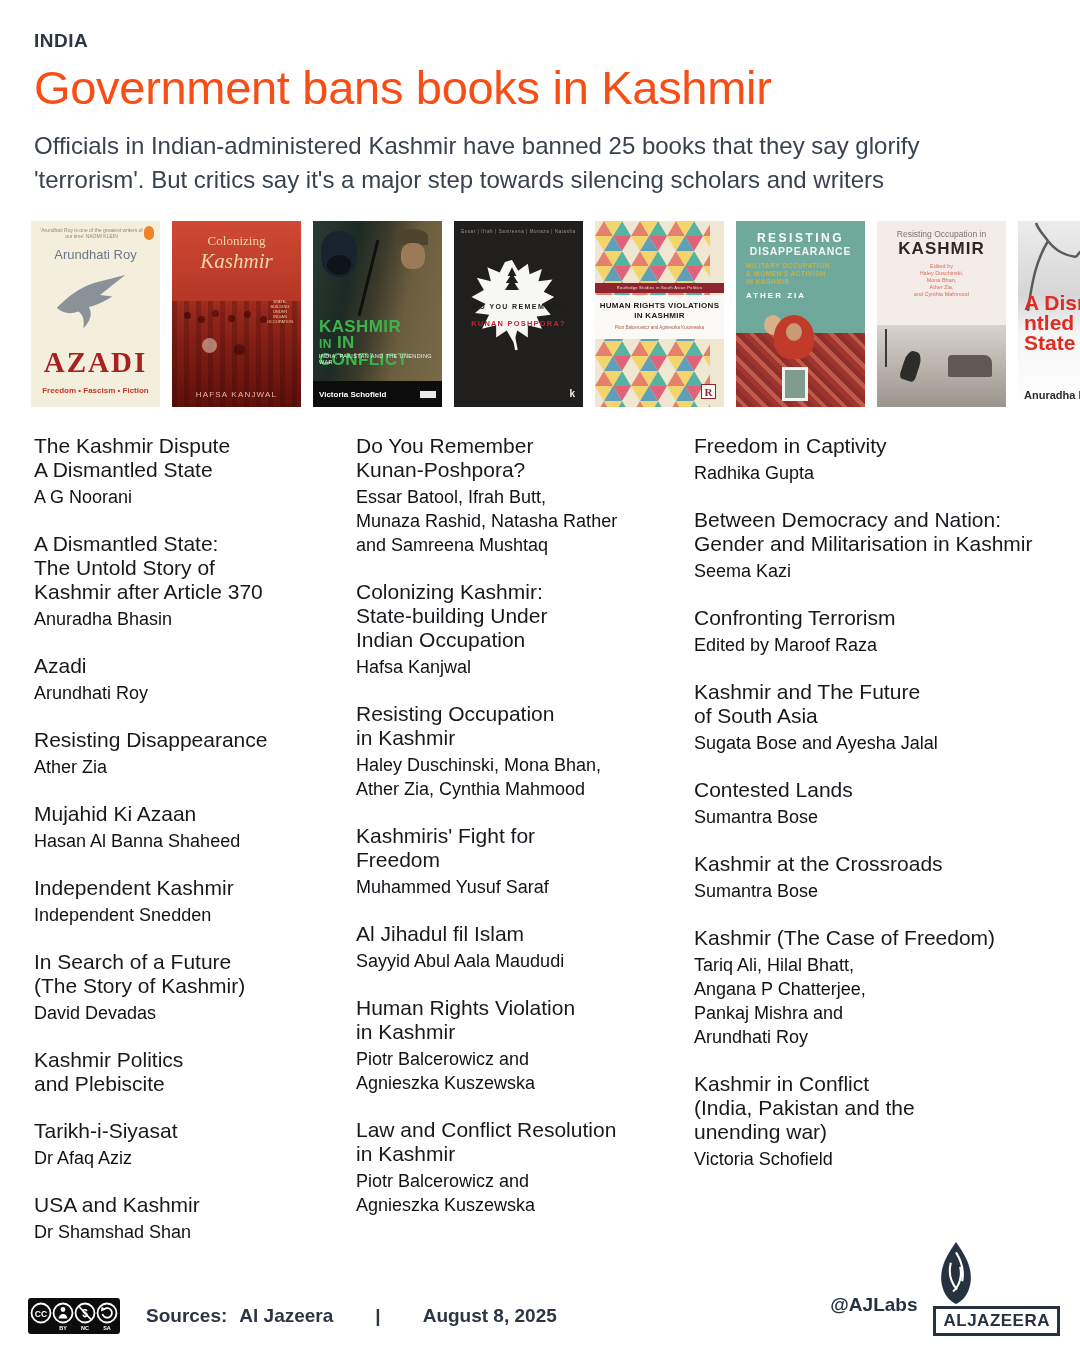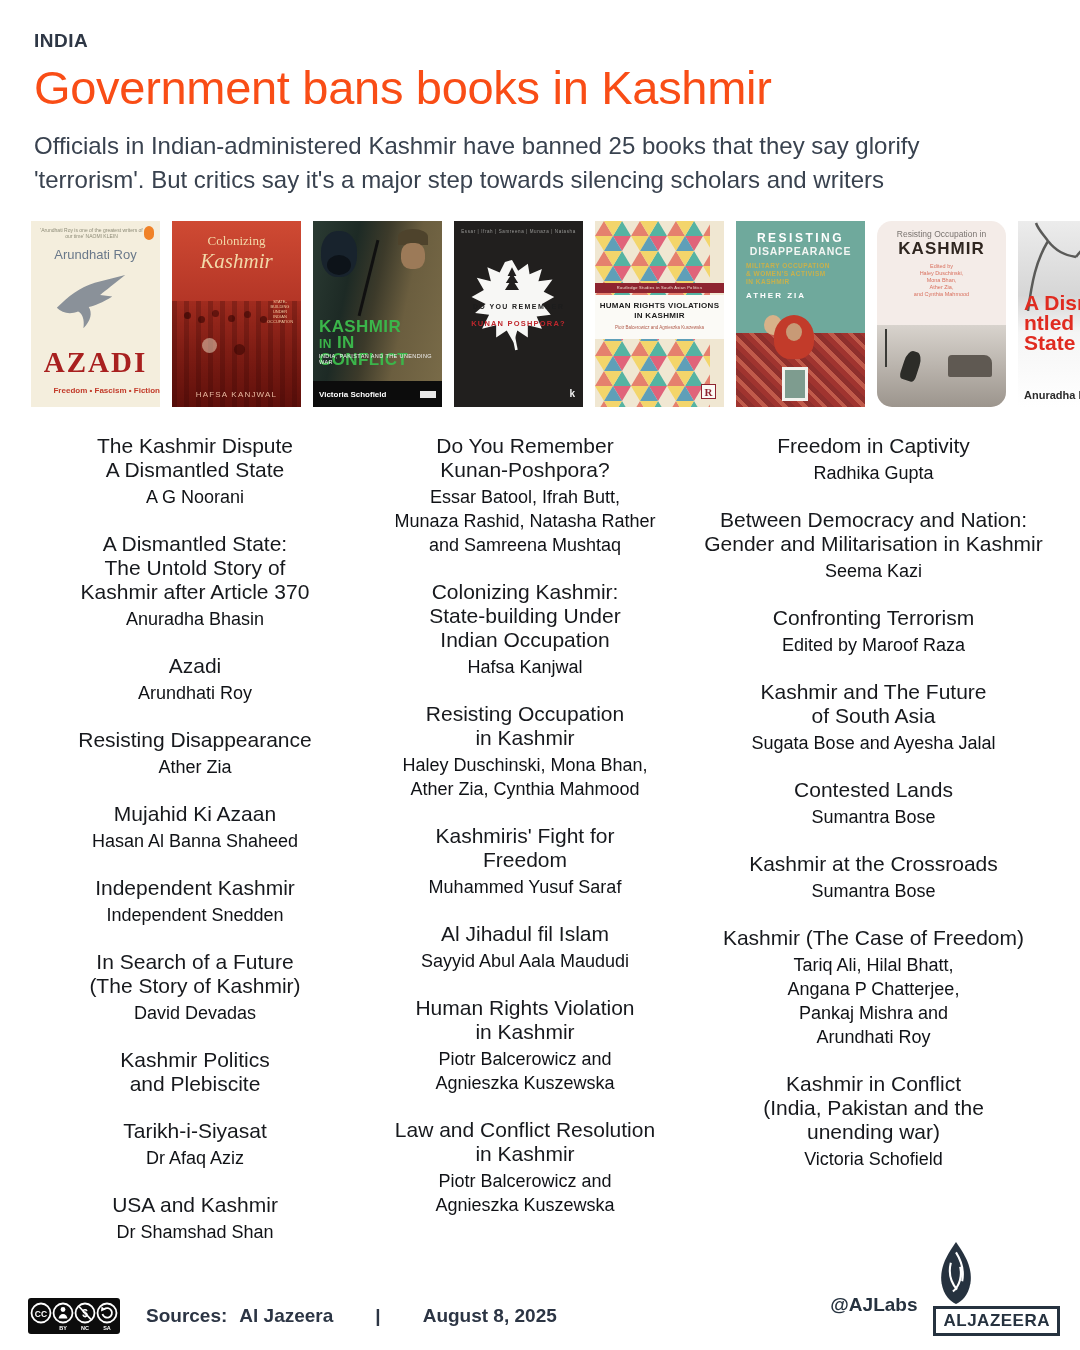--- a/index.html
+++ b/index.html
@@ -16,21 +16,21 @@
   .covers { display:flex; gap:12px; padding:0 24px; margin-top:24px; }
   .cover { position:relative; width:129px; height:186px; flex:0 0 auto; overflow:hidden; background:#ddd; }
 
   
   .c1 { background:#f4eedd; }
   .c1-quote { padding:6px 16px 0 8px; font-size:5px; line-height:6px; color:#8d8b77; text-align:center; }
   .c1-penguin { position:absolute; top:5px; right:6px; width:10px; height:14px; border-radius:50%/40%; background:#f08228; }
   .c1-author { margin-top:8px; text-align:center; font-size:13px; color:#69788a; }
   .c1-bird { position:absolute; top:52px; left:22px; }
   .c1-title { position:absolute; bottom:28px; width:100%; text-align:center; font-family:"Liberation Serif", serif; font-size:29px; font-weight:700; letter-spacing:2px; color:#a8201f; }
-  .c1-tag { position:absolute; bottom:12px; width:100%; text-align:right; font-size:8px; font-weight:700; color:#c23a29; }
+  .c1-tag { position:absolute; bottom:12px; width:100%; text-align:center; font-size:8px; font-weight:700; color:#c23a29; }
 
   
   .c2 { background:linear-gradient(#cf4a33 0%, #b33526 45%, #8e2118 100%); }
   .c2-t1 { margin-top:12px; text-align:center; font-family:"Liberation Serif", serif; font-size:13px; color:#f2d9a8; }
   .c2-t2 { text-align:center; font-family:"Liberation Serif", serif; font-style:italic; font-size:21px; color:#f2d9a8; }
   .c2-crowd { position:absolute; bottom:0; width:100%; height:57%;
     background:linear-gradient(rgba(90,8,4,.15), rgba(60,4,2,.55)),
       repeating-linear-gradient(90deg, rgba(40,0,0,.28) 0 5px, rgba(120,20,10,.12) 5px 12px); }
   .c2-heads { position:absolute; bottom:88px; left:12px; width:7px; height:7px; border-radius:50%; background:rgba(45,2,0,.6);
     box-shadow:14px 4px 0 rgba(45,2,0,.55), 28px -2px 0 rgba(45,2,0,.5), 44px 3px 0 rgba(45,2,0,.55), 60px -1px 0 rgba(45,2,0,.5), 76px 4px 0 rgba(45,2,0,.55), 22px 30px 0 4px rgba(240,225,200,.5), 52px 34px 0 2px rgba(45,2,0,.5); }
@@ -76,39 +76,39 @@
   .c6-author { margin-top:5px; margin-left:10px; font-size:8px; font-weight:800; letter-spacing:2px; color:#ffffff; }
   .c6-carpet { position:absolute; bottom:0; width:100%; height:40%;
     background:repeating-linear-gradient(45deg,#a0342f 0 5px,#c05a4a 5px 9px,#8e2f2c 9px 14px); }
   .c6-scarf { position:absolute; bottom:48px; left:38px; width:40px; height:44px; border-radius:50% 50% 40% 40%; background:#c23b2a; }
   .c6-face { position:absolute; bottom:66px; left:50px; width:16px; height:18px; border-radius:50%; background:#c89a76; }
   .c6-child { position:absolute; bottom:72px; left:28px; width:18px; height:20px; border-radius:50%; background:#d8b289; }
   .c6-photo { position:absolute; bottom:6px; left:46px; width:26px; height:34px; background:#f2f2ee; }
   .c6-photo::after { content:""; position:absolute; inset:3px; background:#7e9c8f; }
 
   
-  .c7 { background:#f4ece8;border-radius:15px; }
+  .c7 { background:#f4ece8; }
   .c7-t1 { margin-top:8px; text-align:center; font-size:8.5px; color:#7a7470; }
   .c7-t2 { text-align:center; font-size:17px; font-weight:800; letter-spacing:1px; color:#2f2620; }
   .c7-ed { margin-top:4px; text-align:center; font-size:5.5px; line-height:7px; color:#d9705e; white-space:pre-line; }
   .c7-photo { position:absolute; bottom:0; width:100%; height:44%; background:linear-gradient(#d8d3cd,#9c958d); }
   .c7-fig { position:absolute; bottom:26px; left:26px; width:16px; height:30px; border-radius:40% 40% 20% 20%; background:#2c2c28; transform:rotate(18deg); }
   .c7-veh { position:absolute; bottom:30px; right:14px; width:44px; height:22px; border-radius:4px 8px 2px 2px; background:#5f5952; }
   .c7-lamp { position:absolute; bottom:40px; left:8px; width:2px; height:38px; background:#3a3a36; }
 
   
   .c8 { background:linear-gradient(#ececec 0%,#d6d6d6 40%,#f5f5f5 60%,#ffffff 100%); }
   .c8-branches { position:absolute; top:0; left:0; }
   .c8-title { position:absolute; top:72px; left:6px; font-size:21px; line-height:20px; font-weight:800; color:#e02b20; white-space:pre-line; }
   .c8-side { position:absolute; top:90px; right:4px; width:32px; font-size:5px; line-height:6px; color:#1c1c1c; white-space:pre-line; }
   .c8-side-b { font-size:7px; font-weight:800; white-space:pre-line; }
   .c8-author { position:absolute; bottom:6px; left:6px; font-size:11px; font-weight:700; color:#2b2b2b; }
 
   
-  .books { display:grid; grid-template-columns:322px 338px auto; padding:0 27px; margin-top:27px;text-align:center; }
+  .books { display:grid; grid-template-columns:322px 338px auto; padding:0 27px; margin-top:27px; }
   .book-entry { margin-bottom:23px; }
   .book-title { font-size:21px; line-height:24px; color:#17191d; white-space:pre-line; }
   .book-author { font-size:18px; line-height:24px; font-weight:400; color:#101216; white-space:pre-line; margin-top:3px; }
 
   
   .footer-left { position:absolute; left:28px; bottom:16px; display:flex; align-items:center; }
   .cc-badge { display:block; }
   .src-label { margin-left:26px; font-size:19px; font-weight:600; color:#2c3544; }
   .src-value { margin-left:12px; font-size:19px; font-weight:600; color:#2c3544; }
   .src-sep { margin:0 42px; font-size:19px; font-weight:600; color:#2c3544; }

